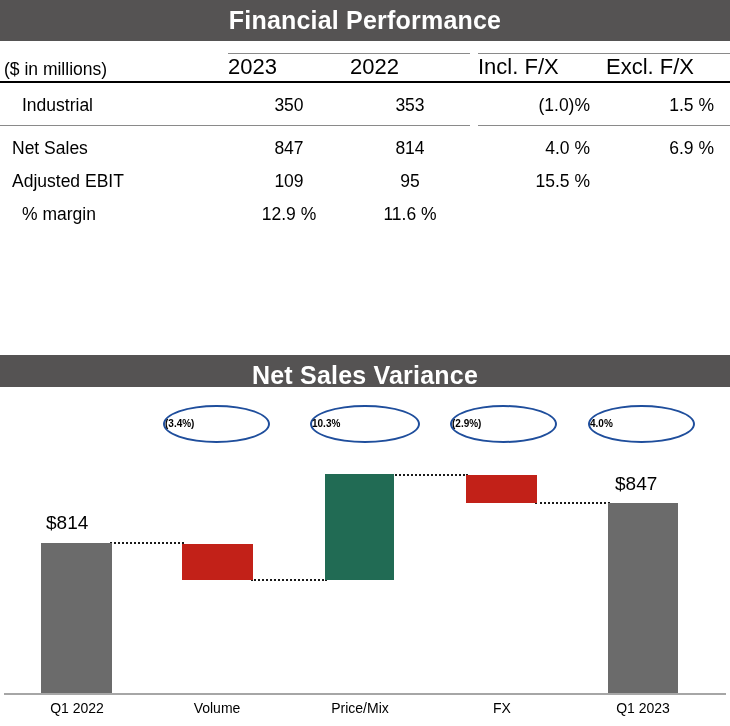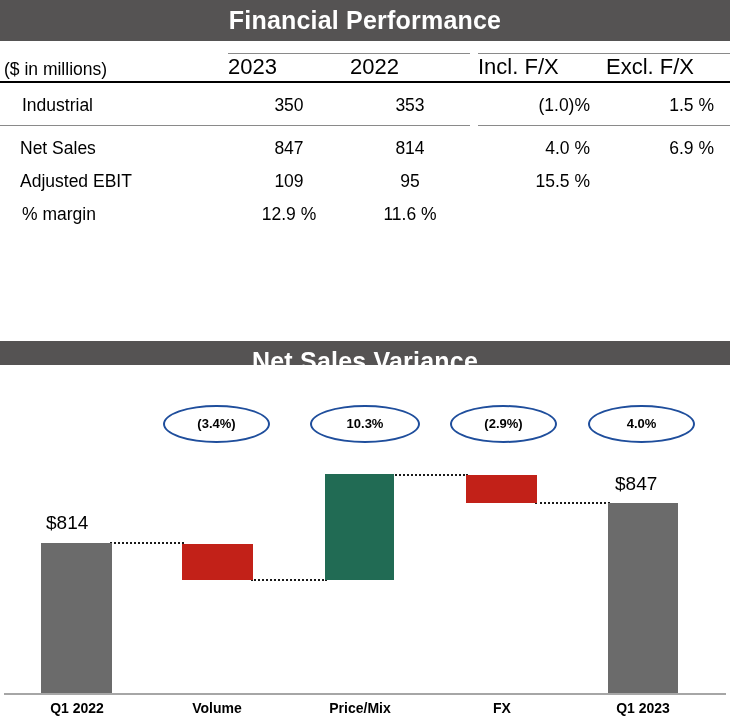--- a/index.html
+++ b/index.html
@@ -24,22 +24,22 @@
     letter-spacing: 0.2px;
   }
   #fin-title-bar {
     position: absolute;
     left: 0; top: 0;
     width: 730px; height: 41px;
     line-height: 41px;
   }
   #chart-title-bar {
     position: absolute;
-    left: 0; top: 341px;
-    width: 730px; height: 24px;
+    left: 0; top: 355px;
+    width: 730px; height: 32px;
     line-height: 40px;
   }
 
   
   #fin-table {
     position: absolute;
     left: 0; top: 47px;
     width: 730px;
   }
   table.fin {
@@ -88,21 +88,21 @@
   .thick-rule-row td {
     height: 3px;
     padding: 0;
   }
   .thick-rule {
     height: 2px;
     background: #000000;
   }
 
   .datarow td { height: 33px; }
-  .datarow .lbl { padding-left: 20px; text-align: left; }
+  .datarow .lbl { padding-left: 12px; text-align: left; }
   .datarow .lbl.indent { padding-left: 22px; }
   .datarow .num { text-align: center; }
   .datarow .pct { text-align: right; padding-right: 16px; }
   .italic { }
 
   .mid-rule-row td { height: 10px; padding: 0; }
   .mid-rule {
     height: 1px;
     background: #8a8a8a;
   }
@@ -112,22 +112,21 @@
     position: absolute;
     left: 0; top: 395px;
     width: 730px; height: 331px;
   }
   .oval {
     position: absolute;
     border: 2px solid #1f4e9c;
     background: #ffffff;
     border-radius: 50%;
     height: 38px;
-    text-align: center;
-    font-size: 13px;
+    font-size: 10px;
     font-weight: bold;
     color: #000000;
     line-height: 34px;
   }
   .bar { position: absolute; }
   .bar-gray  { background: #6b6b6b; }
   .bar-red   { background: #c22118; }
   .bar-green { background: #216b54; }
 
   .connector {
@@ -145,21 +144,21 @@
   #axis-line {
     position: absolute;
     left: 4px; top: 298px;
     width: 722px; height: 2px;
     background: #a6a6a6;
   }
   .cat-label {
     position: absolute;
     top: 305px;
     font-size: 14px;
-    font-weight: bold;
+    font-weight: normal;
     text-align: center;
     white-space: nowrap;
   }
 </style>
 </head>
 <body>
 
 <div id="fin-title-bar" class="title-bar">Financial Performance</div>
 
 <div id="fin-table">

